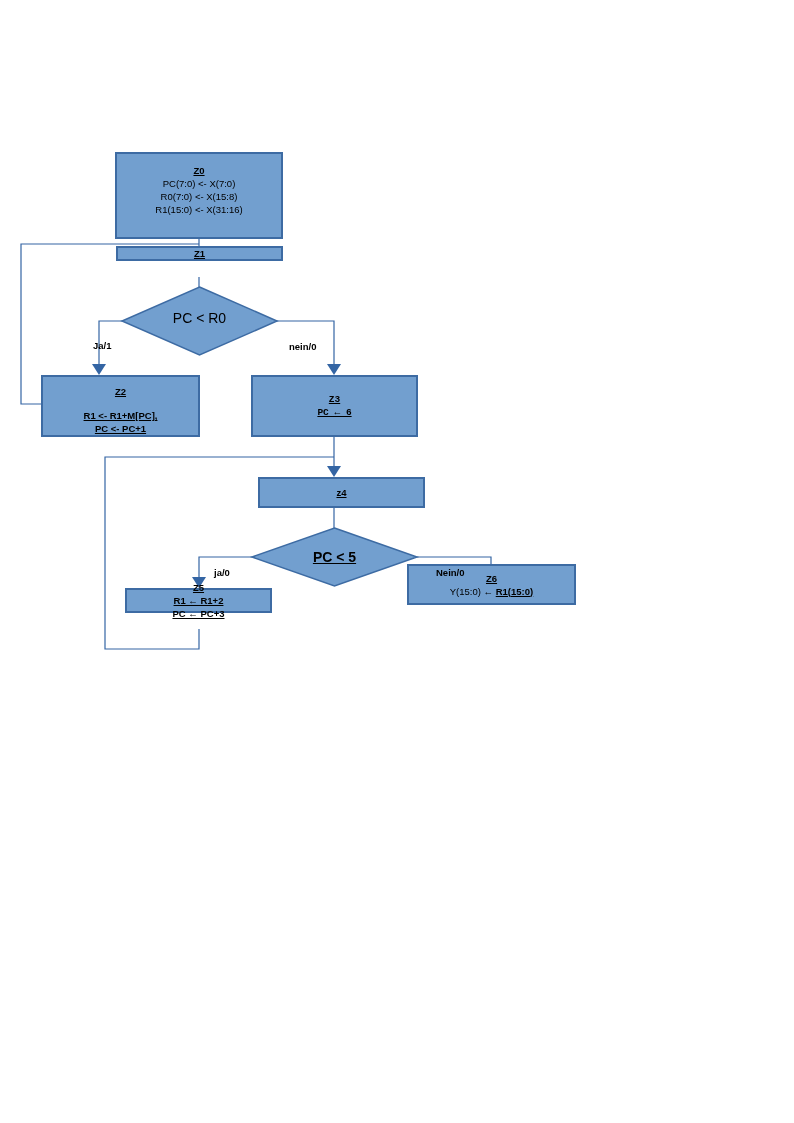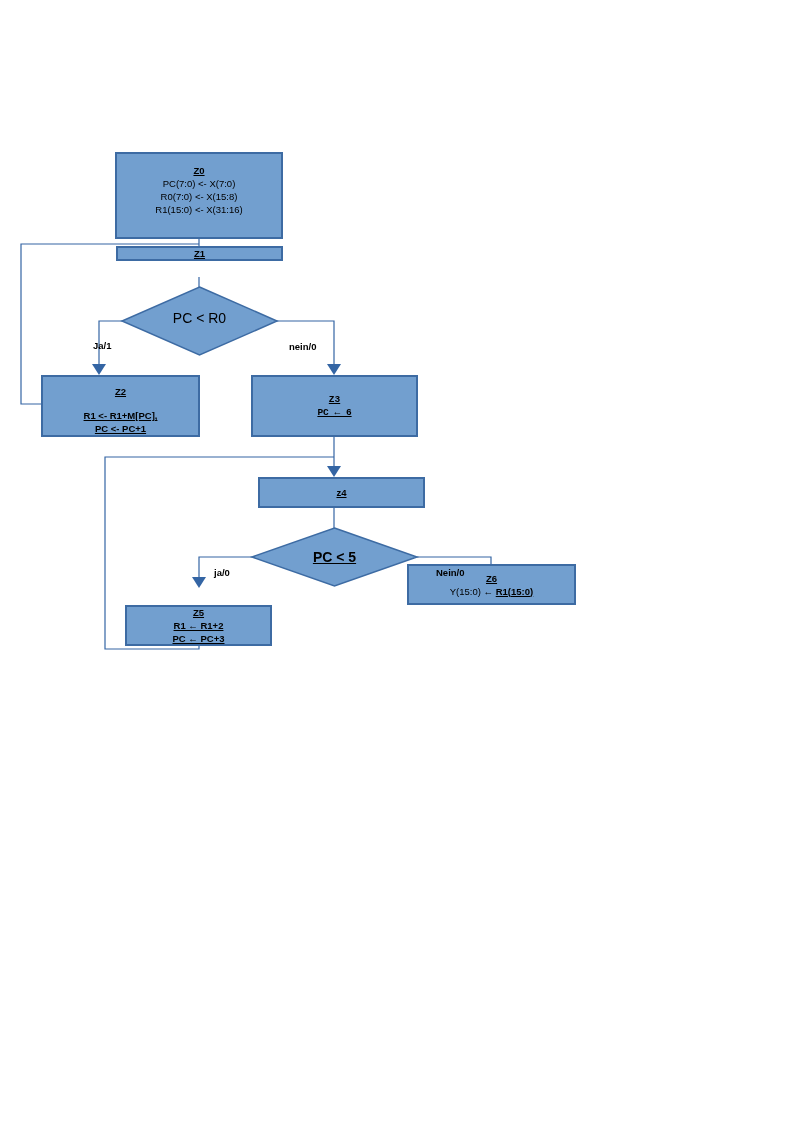--- a/index.html
+++ b/index.html
@@ -125,21 +125,21 @@
   </div>
 
   <div class="node v-center" style="left:251px; top:477px; width:167px; height:31px;margin-left:7px;">
     <span class="bu">z4</span>
   </div>
 
   <div class="diamond-label" style="left:252px; top:528px; width:165px; height:58px;">
     <span class="bu">PC &lt; 5</span>
   </div>
 
-  <div class="node v-center" style="left:125px; top:588px; width:147px; height:41px;margin-top:17px;">
+  <div class="node v-center" style="left:125px; top:588px; width:147px; height:25px;">
     <span class="bu">Z5</span>
     <span class="bu">R1 ← R1+2</span>
     <span class="bu">PC ← PC+3</span>
   </div>
 
   <div class="node v-center" style="left:407px; top:564px; width:169px; height:41px;">
     <span class="bu">Z6</span>
     <span class="inline-row"><span>Y(15:0) ←</span>&nbsp;<span class="bu">R1(15:0)</span></span>
   </div>
 

